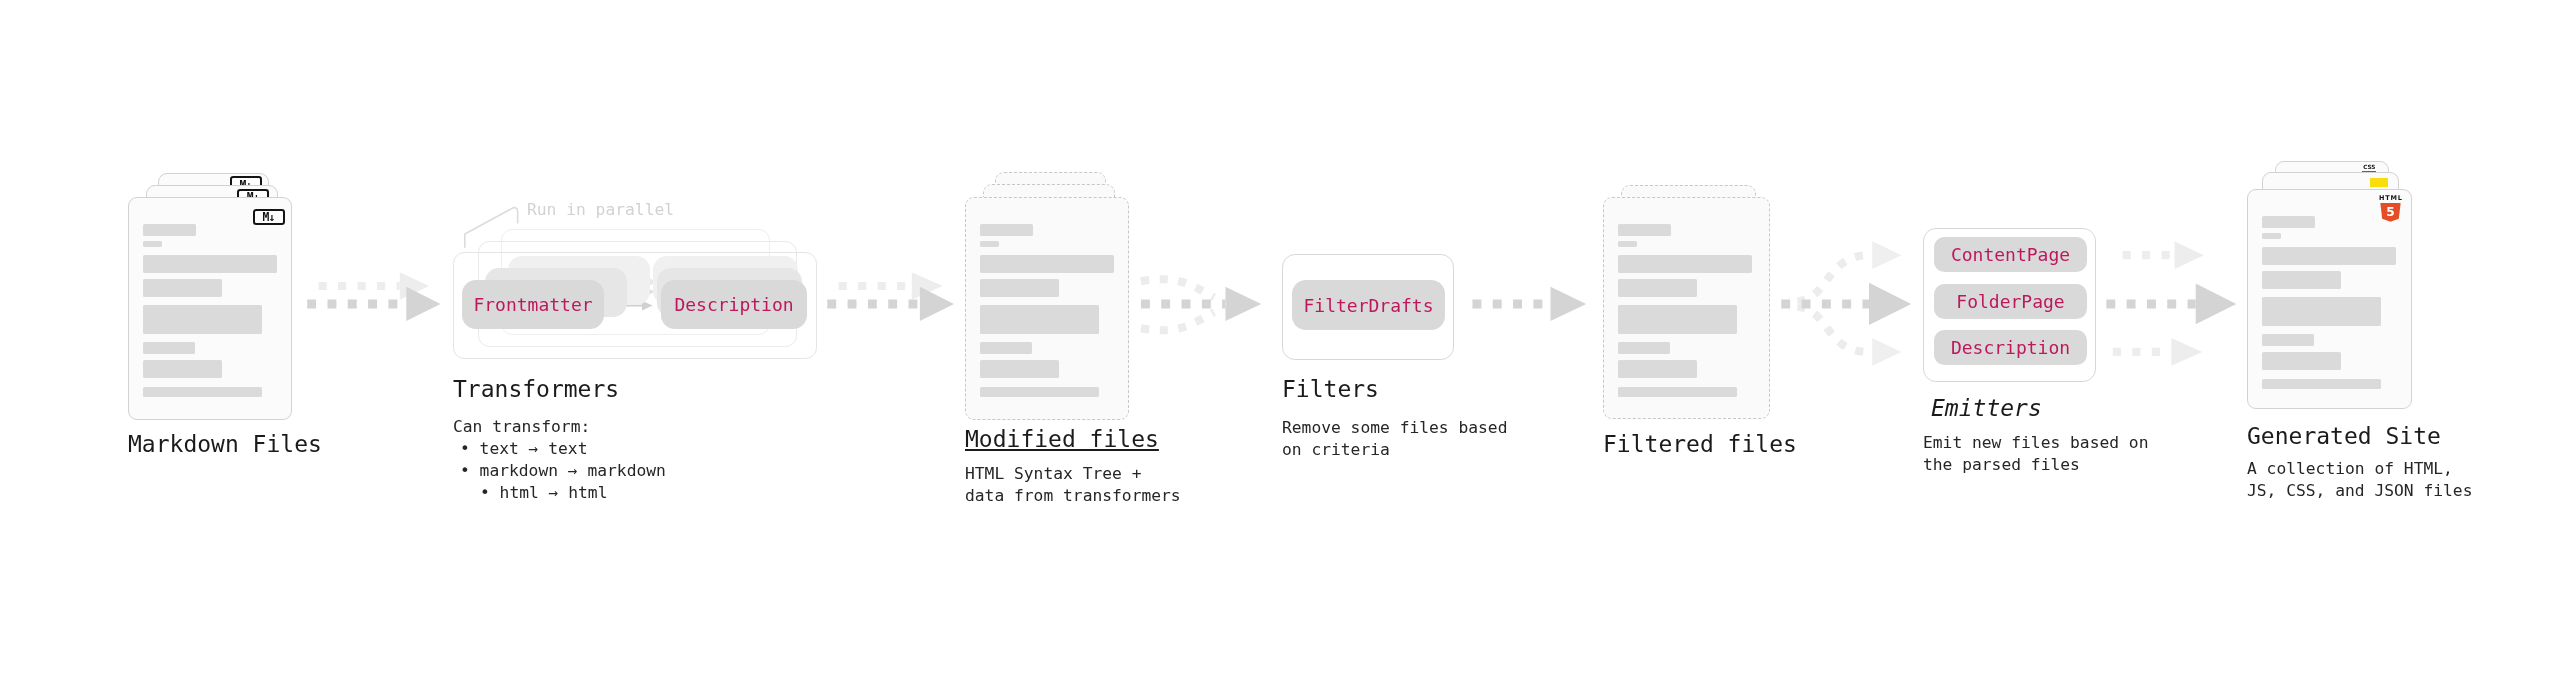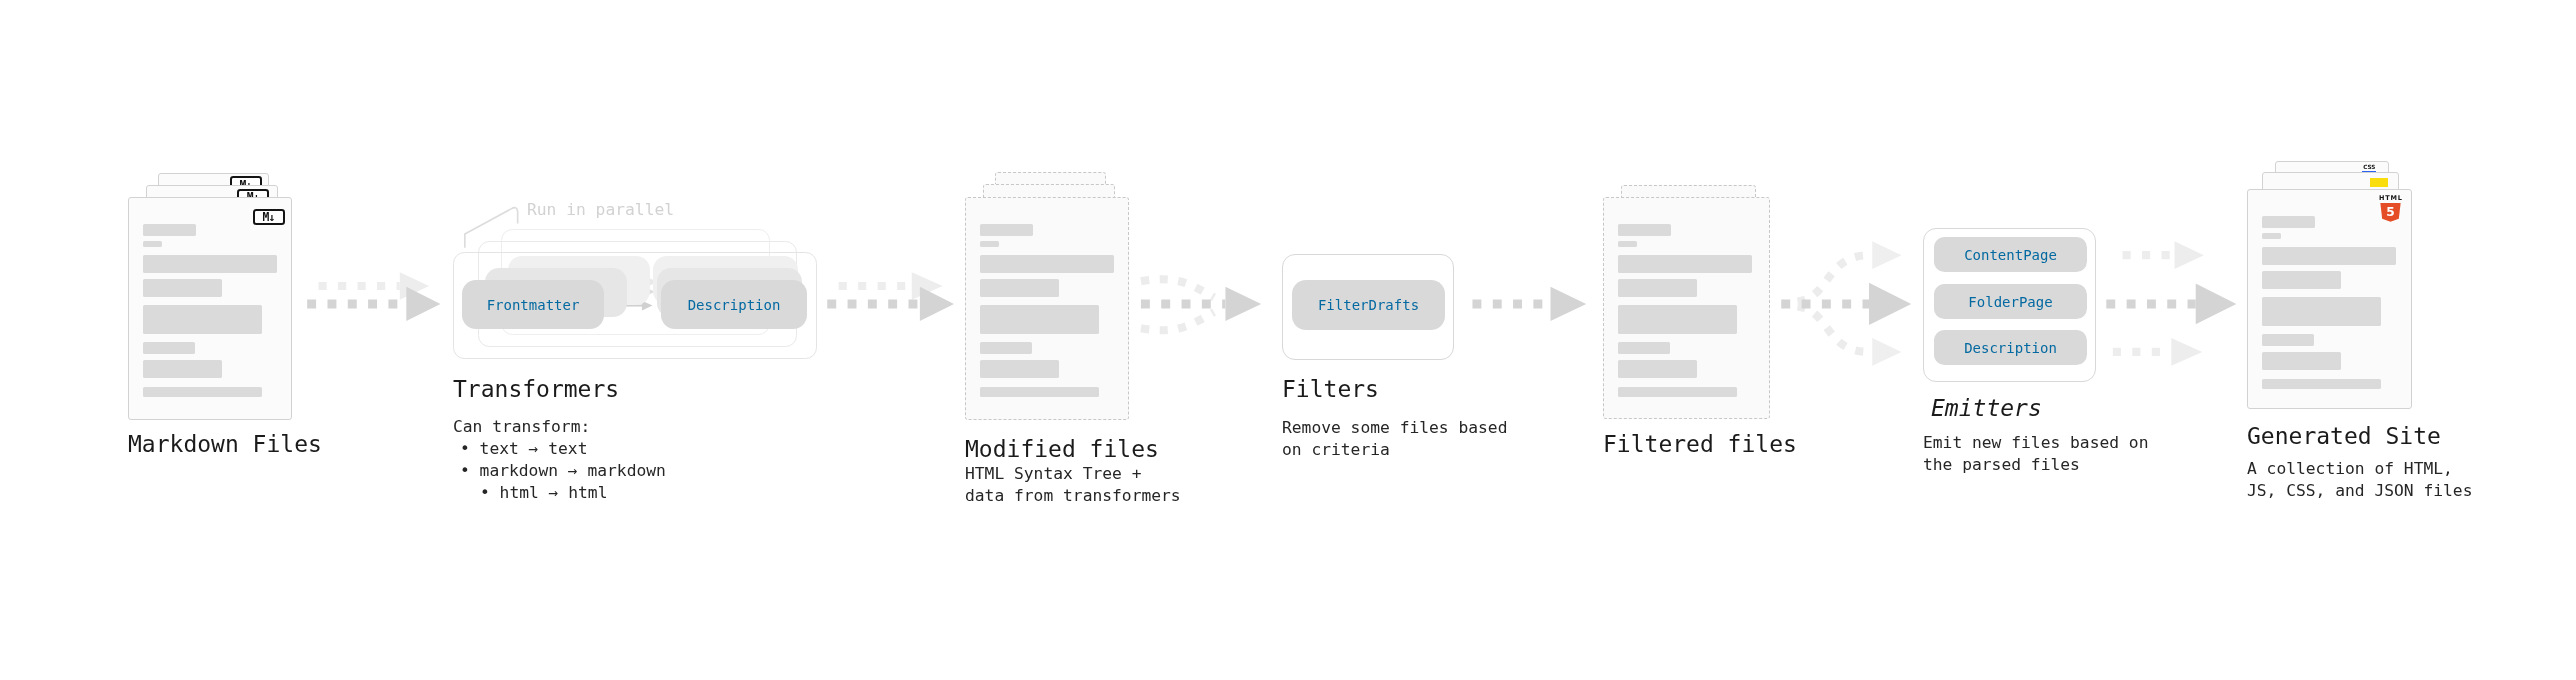--- a/index.html
+++ b/index.html
@@ -1,21 +1,21 @@
 <!DOCTYPE html>
 <html style="font-size:13px"><head>
 <meta charset="utf-8">
 <style>
   html,body{margin:0;padding:0;background:#ffffff;}
   .canvas{position:relative;width:2576px;height:681px;background:#ffffff;overflow:hidden;
           font-family:"DejaVu Sans Mono","Liberation Mono",monospace;}
   .overlay{position:absolute;left:0;top:0;width:2576px;height:681px;pointer-events:none;}
 
   
-  .card{position:absolute;height:223px;border-radius:3px;background:#fbfbfb;
+  .card{position:absolute;height:223px;border-radius:9px;background:#fbfbfb;
         border:1.6px solid #d2d2d2;box-sizing:border-box;padding-left:38px;}
   .card.dashed{border:1.6px dashed #c7c7c7;background:#fafafa;}
   .bars{position:absolute;left:14px;top:26px;display:flex;flex-direction:column;align-items:flex-start;}
   .bar{background:#dadada;border-radius:1.6px;}
   .b1{width:53px;height:12.2px;margin-bottom:4.9px;}
   .b2{width:18.7px;height:5.7px;margin-bottom:8.1px;}
   .b3{width:134px;height:18px;margin-bottom:6.5px;}
   .b4{width:79px;height:18px;margin-bottom:8.1px;}
   .b5{width:119px;height:29px;margin-bottom:7.3px;}
   .b6{width:52px;height:12.2px;margin-bottom:6.5px;}
@@ -38,21 +38,21 @@
   .js-badge{position:absolute;top:4.9px;right:9.8px;width:18.7px;height:9px;background:#fadd0c;}
   .css-badge{position:absolute;top:2.4px;right:10.6px;width:16.3px;text-align:center;}
   .css-word{font-family:"DejaVu Sans","Liberation Sans",sans-serif;font-weight:bold;font-size:5.7px;
             color:#141414;line-height:6.5px;}
   .css-bar{width:14px;height:3.3px;background:#2b62f0;margin:0 auto;}
 
   
   .frame{position:absolute;border-radius:11.4px;box-sizing:border-box;background:transparent;}
   .panel{position:absolute;border-radius:13px;box-sizing:border-box;background:#ffffff;border:1.6px solid #d8d8d8;}
   .graybox{position:absolute;background:#d9d9d9;border-radius:14px;display:flex;align-items:center;
-           justify-content:center;font-size:14px;color:#0369a1;white-space:nowrap;}
+           justify-content:center;font-size:18px;color:#be185d;white-space:nowrap;}
   .ghost{position:absolute;border-radius:14px;}
 
   
   .heading{position:absolute;font-size:23px;color:#1b1b1b;white-space:nowrap;}
   .sub{position:absolute;font-size:16.3px;line-height:22px;color:#262626;white-space:pre-line;}
   .annotation{position:absolute;font-size:16.3px;color:#d2d2d2;white-space:nowrap;}
 </style>
 </head>
 <body>
 
@@ -171,21 +171,21 @@
         <div class="bar b1"></div>
           <div class="bar b2"></div>
           <div class="bar b3"></div>
           <div class="bar b4"></div>
         <div class="bar b5"></div>
           <div class="bar b6"></div>
           <div class="bar b7"></div>
           <div class="bar b8"></div>
       </div>
     </div>
-    <div class="heading" style="left:965px;top:436px;">Modified files</div>
+    <div class="heading" style="left:965px;top:426px;text-decoration:underline;">Modified files</div>
     <div class="sub" style="left:965px;top:463px;">HTML Syntax Tree +
 data from transformers</div>
   </div>
 
   <div>
     <div class="panel" style="left:1282px;top:254px;width:172px;height:106px;"></div>
     <div class="graybox" style="left:1292px;top:280px;width:153px;height:50px;">FilterDrafts</div>
     <div class="heading" style="left:1282px;top:376px;">Filters</div>
     <div class="sub" style="left:1282px;top:417px;">Remove some files based
 on criteria</div>

